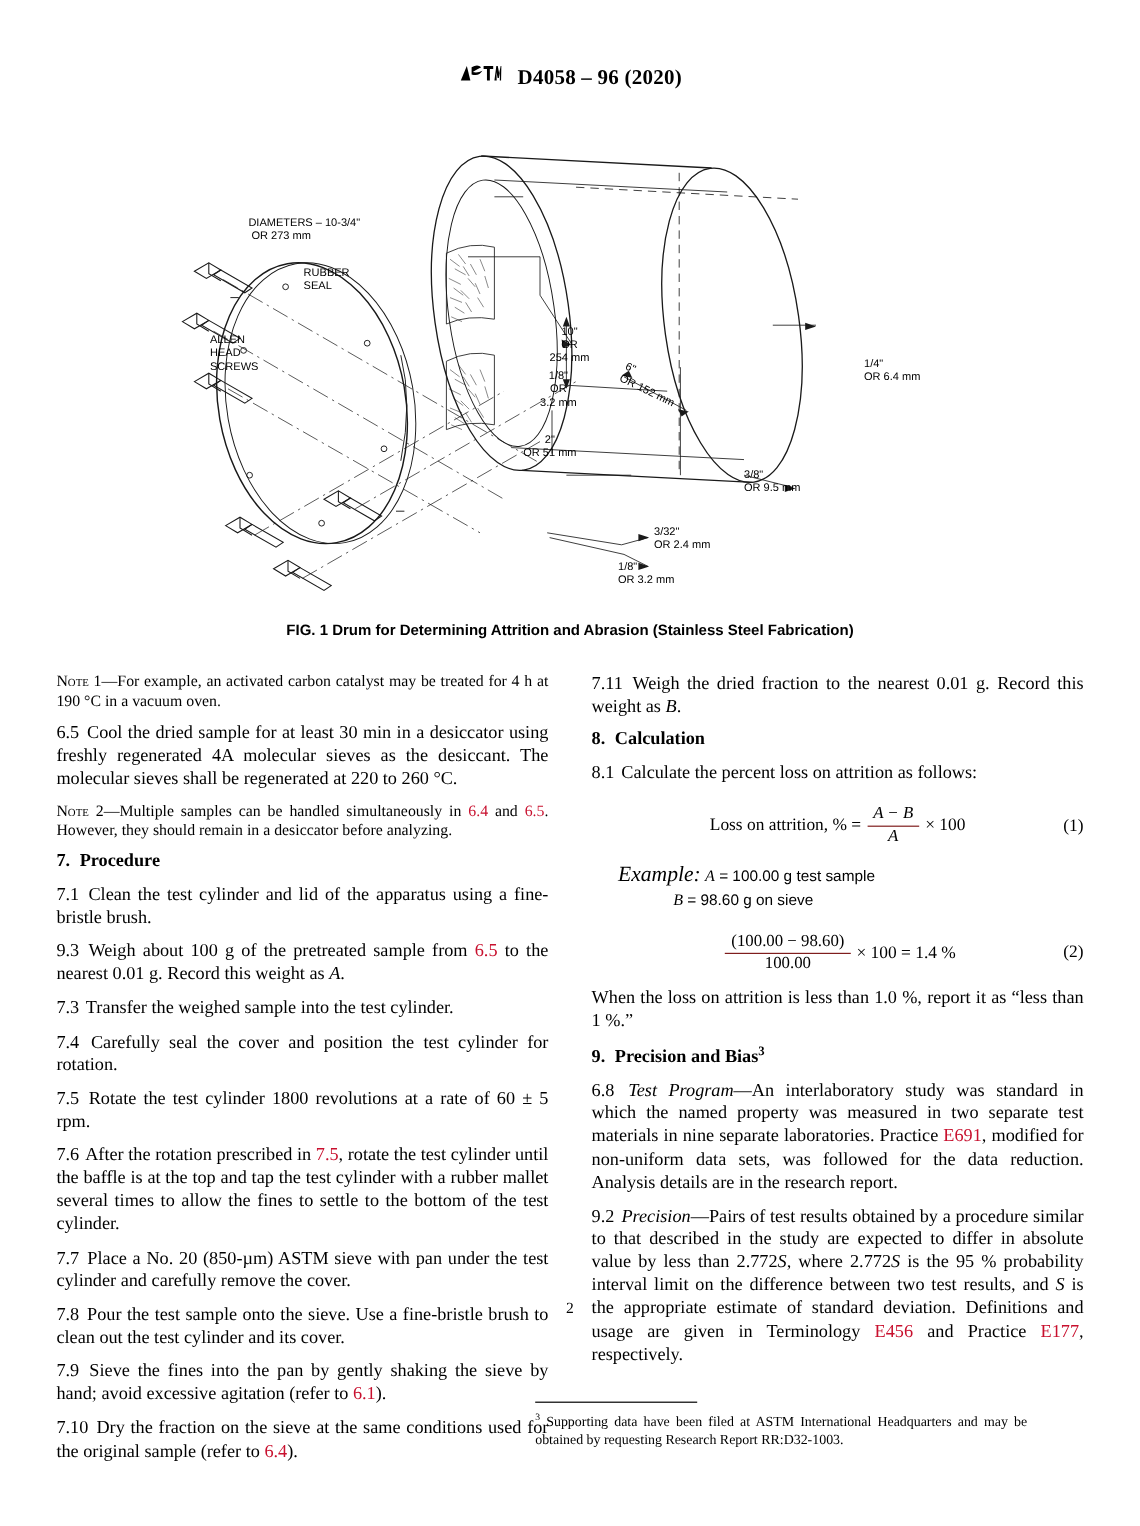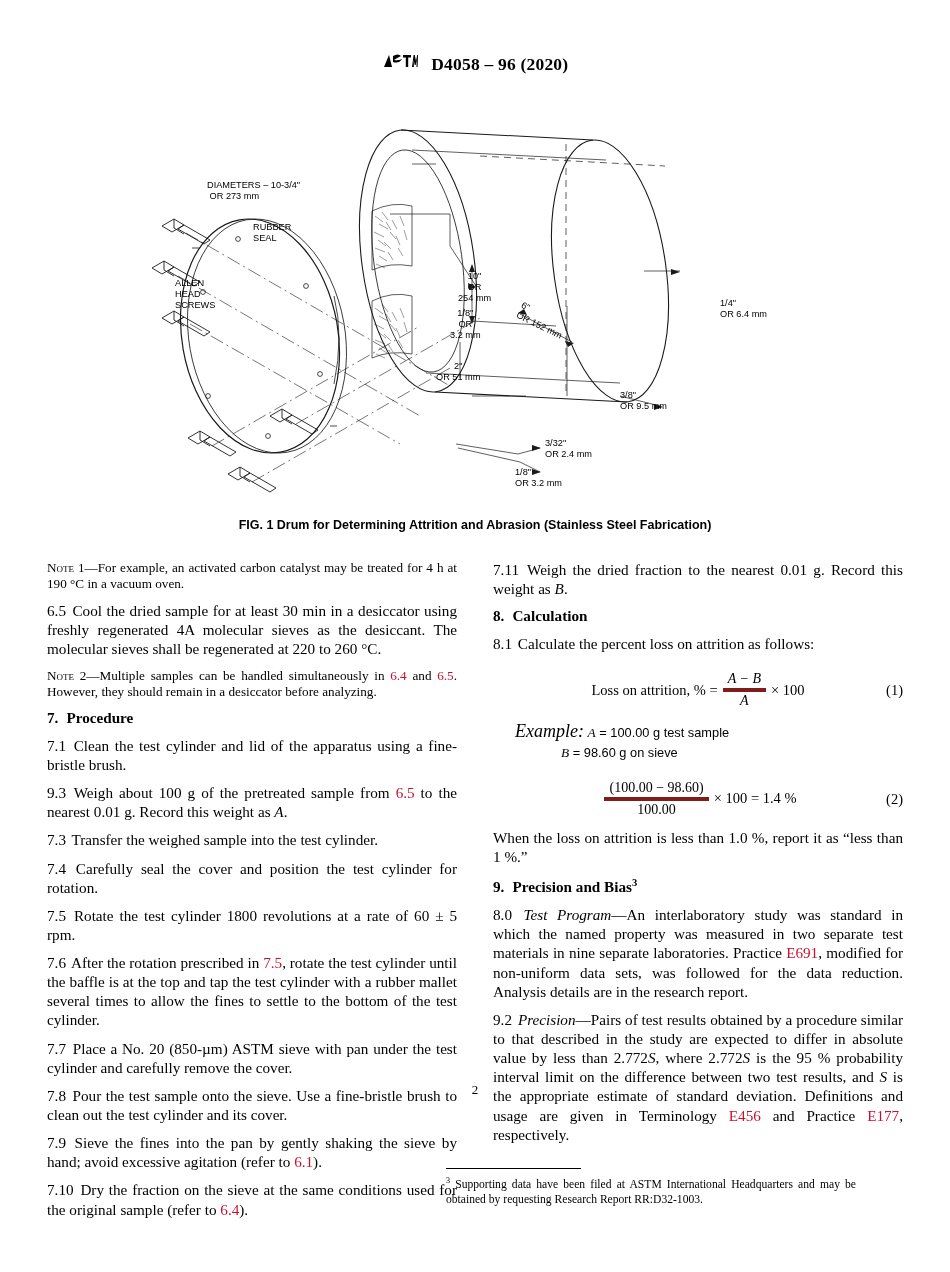--- a/index.html
+++ b/index.html
@@ -136,21 +136,21 @@
   }
   .eq-text { font-size: 14.5px; }
   .frac {
     display: inline-block;
     vertical-align: middle;
     text-align: center;
     margin: 0 5px;
   }
   .frac .num-part {
     display: block;
-    border-bottom: 4px solid #7f1d1d;
+    border-bottom: 1px solid #7f1d1d;
     padding: 0 5px 1px 5px;
     font-style: italic;
   }
   .frac .den-part {
     display: block;
     padding: 1px 5px 0 5px;
     font-style: italic;
   }
   .frac.upright .num-part, .frac.upright .den-part { font-style: normal; }
   .example {
@@ -472,21 +472,21 @@
 
       <p class="para" style="margin-top:8px;">
         <span>When the loss on attrition is less than 1.0 %, report it as “less than 1 %.”</span>
       </p>
 
       <div class="sec-head" style="margin-top:12px;">
         <span class="num">9.</span><span>Precision and Bias</span><sup>3</sup>
       </div>
 
       <p class="para">
-        <span class="lead">8.0</span>
+        <span class="lead">6.8</span>
         <span class="ital">Test Program</span><span>—An interlaboratory study was standard in which the named property was measured in two separate test materials in nine separate laboratories. Practice </span><span class="ref">E691</span><span>, modified for non-uniform data sets, was followed for the data reduction. Analysis details are in the research report.</span>
       </p>
 
       <p class="para">
         <span class="lead">9.2</span>
         <span class="ital">Precision</span><span>—Pairs of test results obtained by a procedure similar to that described in the study are expected to differ in absolute value by less than 2.772</span><span class="ital">S</span><span>, where 2.772</span><span class="ital">S</span><span> is the 95 % probability interval limit on the difference between two test results, and </span><span class="ital">S</span><span> is the appropriate estimate of standard deviation. Definitions and usage are given in Terminology </span><span class="ref">E456</span><span> and Practice </span><span class="ref">E177</span><span>, respectively.</span>
       </p>
 
     </div>
   </div>

